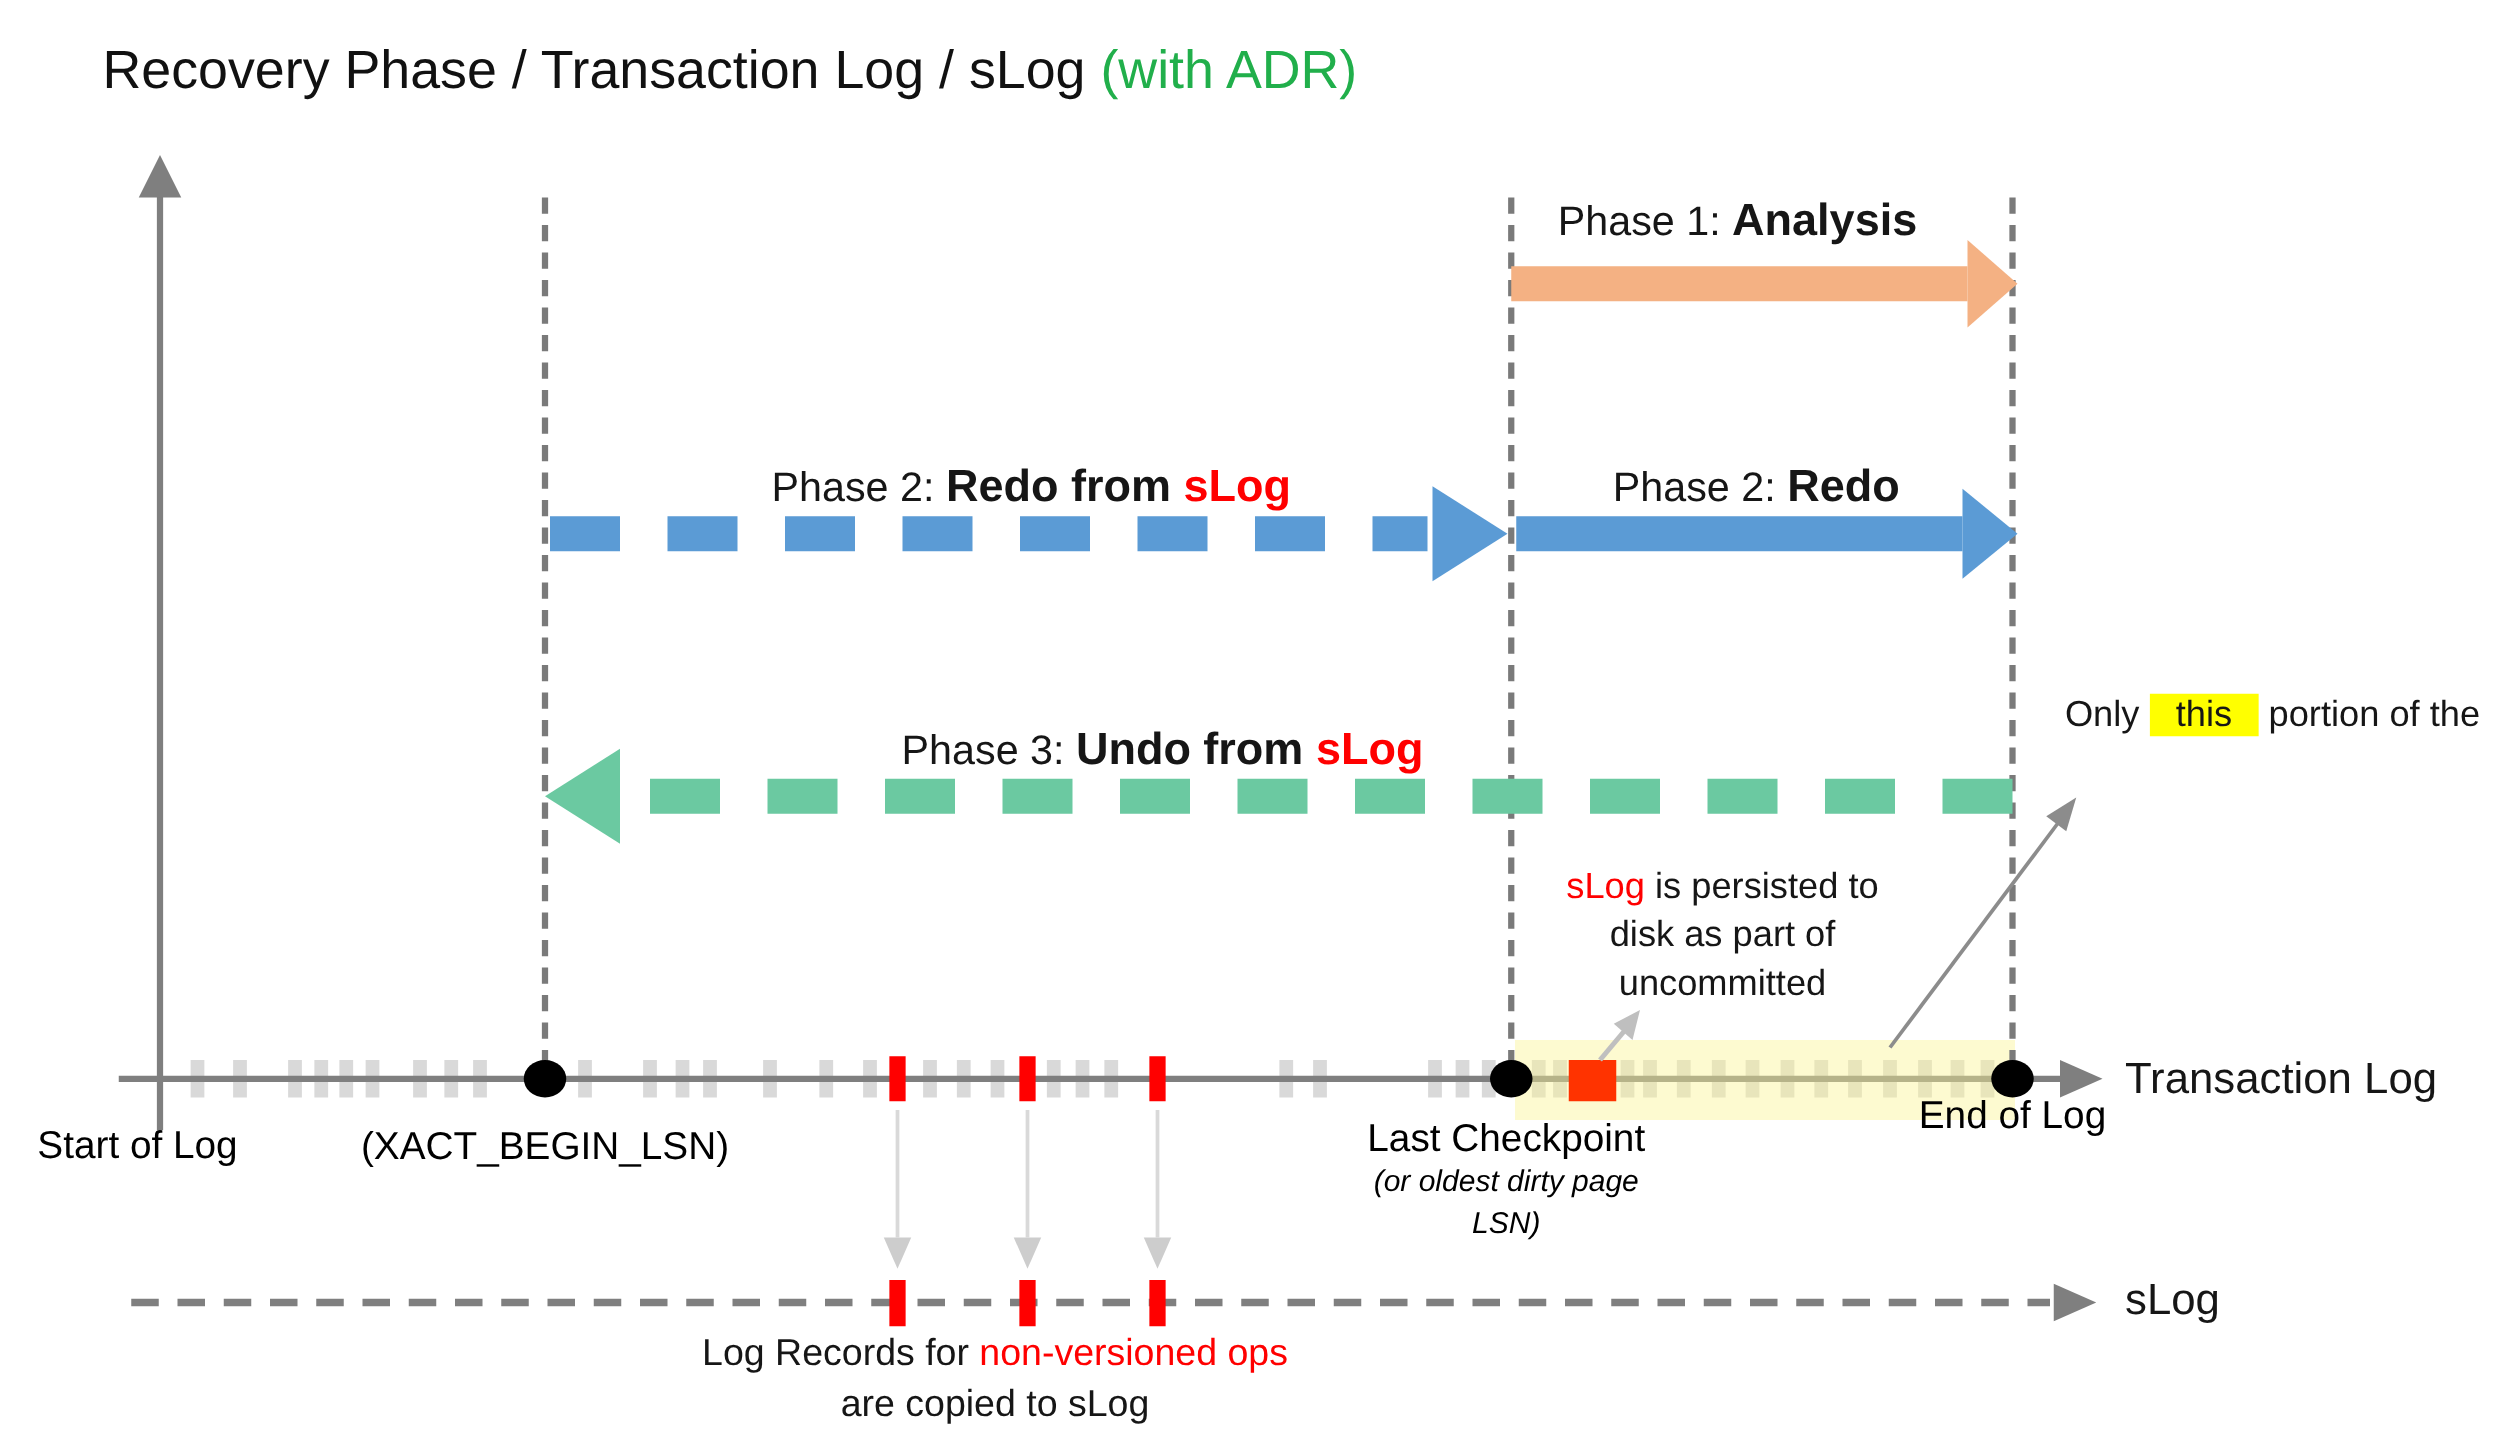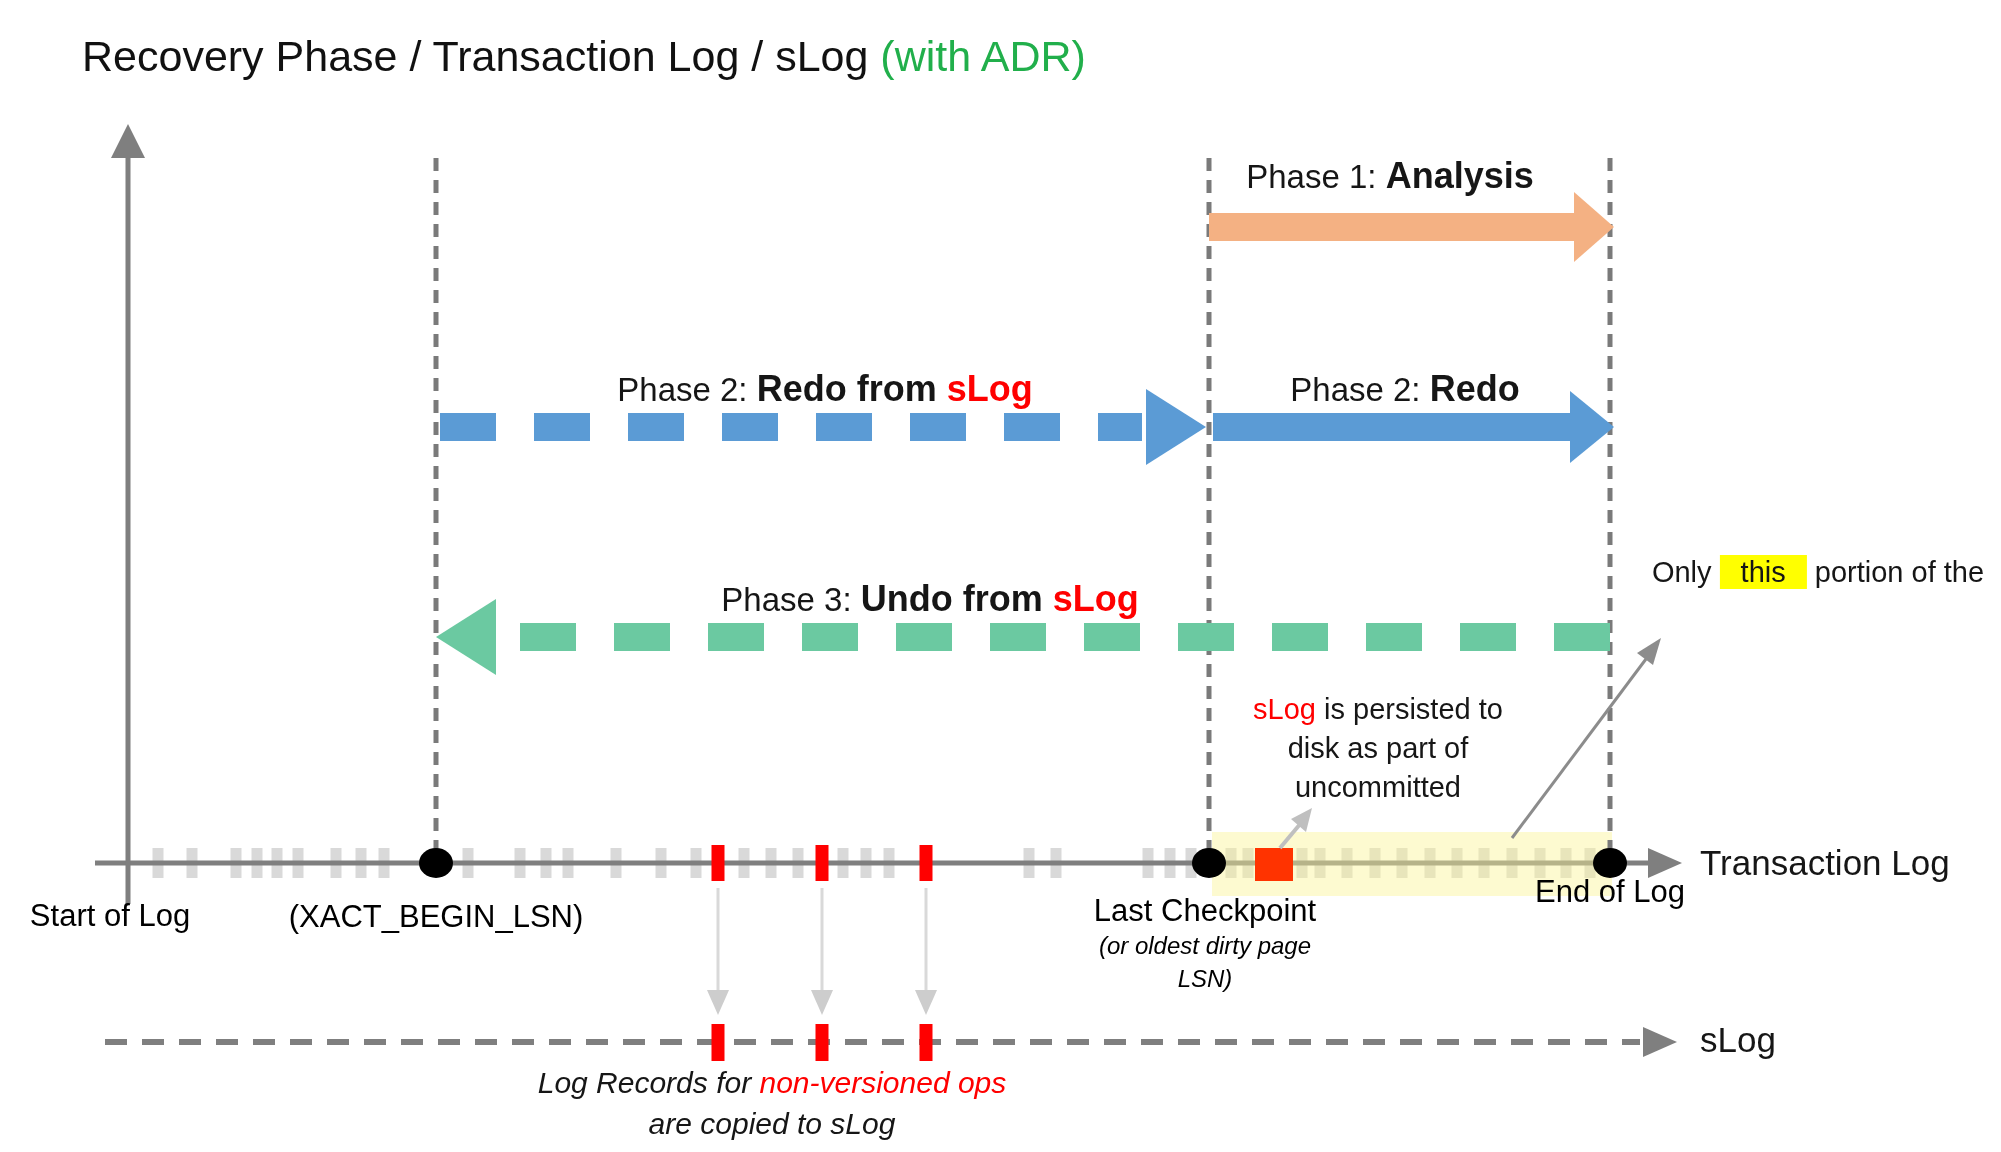--- a/index.html
+++ b/index.html
@@ -174,18 +174,18 @@
     <div class="sub-italic">(or oldest dirty page</div>
     <div class="sub-italic">LSN)</div>
   </div>
 
   <div class="txt ctr node-label" style="left:1610px;top:874px;">End of Log</div>
 
   <div class="txt axis-name" style="left:1700px;top:843px;">Transaction Log</div>
 
   <div class="txt axis-name red" style="left:1700px;top:1020px;">sLog</div>
 
-  <div class="txt ctr copy-note" style="left:772px;top:1062px;font-style:italic;">
+  <div class="txt ctr copy-note" style="left:796px;top:1062px;">
     <div><span>Log Records for </span><span class="red">non-versioned ops</span></div>
     <div>are copied to sLog</div>
   </div>
 
 </div>
 
 </body></html>

